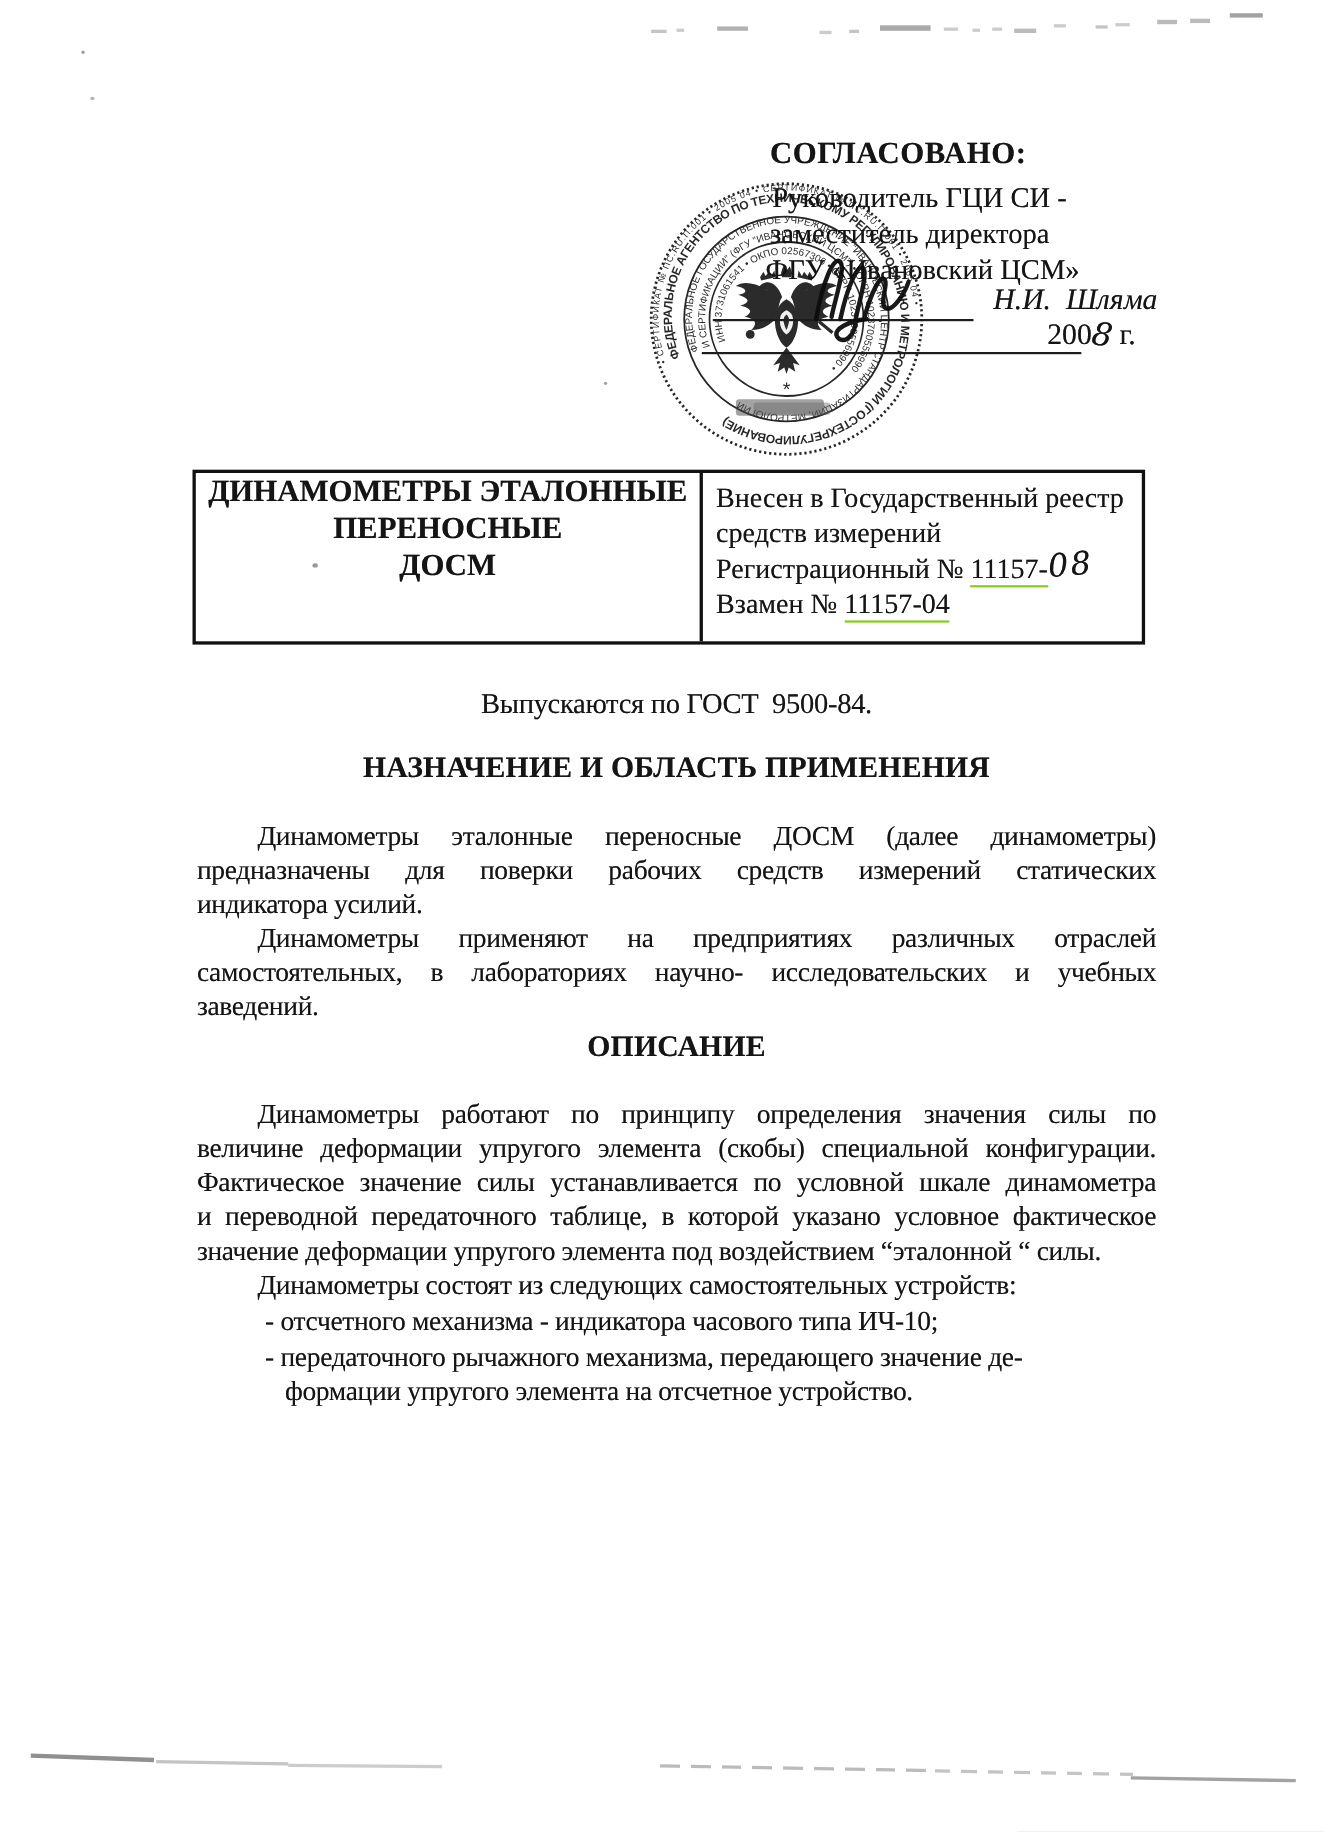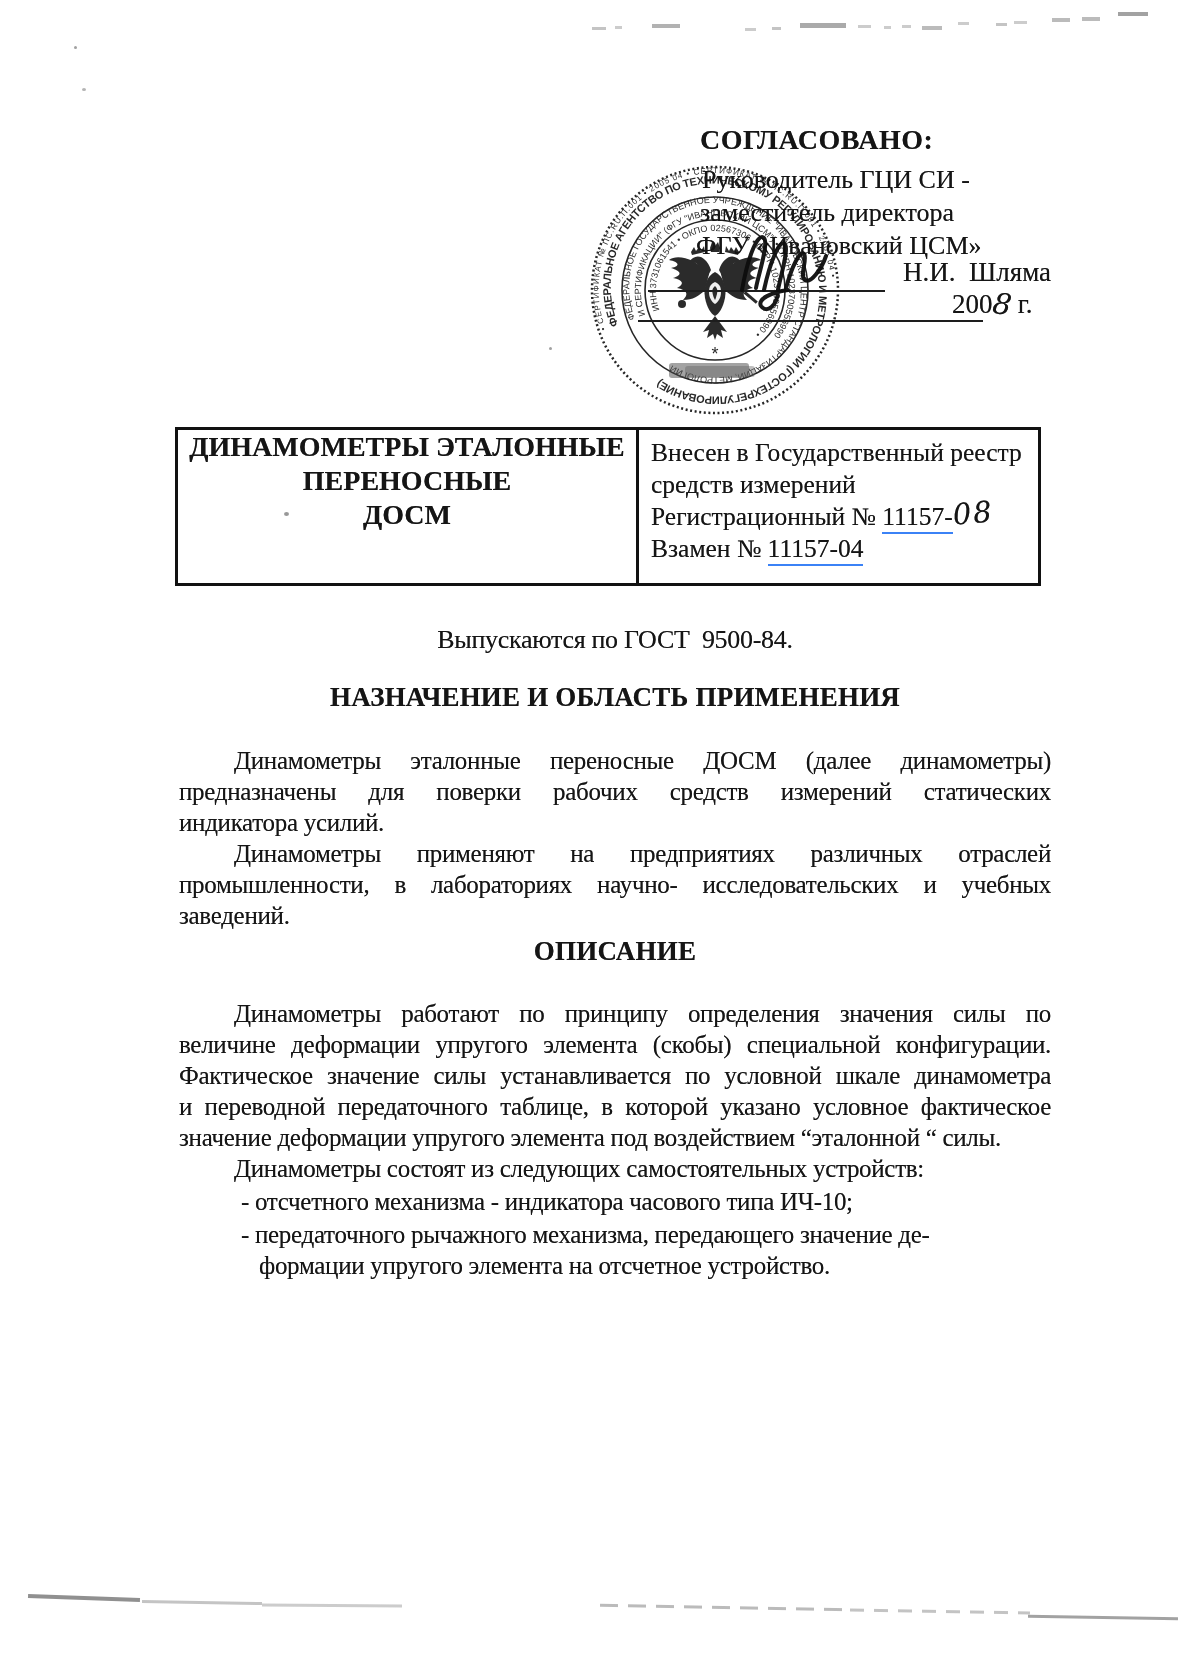--- a/index.html
+++ b/index.html
@@ -15,21 +15,21 @@
   .hand8{display:inline-block;font-family:"DejaVu Serif",serif;font-style:italic;
          transform:rotate(9deg) translateY(1px);font-size:29px;}
   .hand08{display:inline-block;font-family:"DejaVu Serif",serif;font-style:italic;
           transform:rotate(-5deg) translateY(-2px);font-size:29px;letter-spacing:2px;}
 
   
   .ttable{border:3px solid #111;display:flex;}
   .tcell-left{width:458px;border-right:3px solid #111;text-align:center;
               font-weight:bold;font-size:28px;line-height:34px;padding-top:0;}
   .tcell-right{flex:1;padding:7px 0 0 12px;font-size:25.5px;line-height:31.5px;white-space:nowrap;border-radius:18px;}
-  .uline{border-bottom:2px solid #3b82f6;padding-bottom:1px;}
+  .uline{border-bottom:2px solid #84cc16;padding-bottom:1px;}
 
   
   .flow{position:absolute;left:168px;top:624px;width:872px;font-size:25px;
         line-height:31px;letter-spacing:-0.3px;margin-left:11px;}
   .center{text-align:center;}
   .issued{font-size:26px;white-space:pre;}
   .h1{font-weight:bold;font-size:27px;letter-spacing:.2px;margin-top:27px;}
   .h2{font-weight:bold;font-size:27px;letter-spacing:.2px;margin-top:5px;}
   .pwrap1{margin-top:32px;}
   .pwrap2{margin-top:31px;}
@@ -108,21 +108,21 @@
     </g>
     <text x="130" y="200" font-size="18" text-anchor="middle">*</text>
     <rect x="84" y="203" width="80" height="15" rx="3" fill="#3a3a3a" opacity=".5"></rect>
     <rect x="100" y="206" width="70" height="11" rx="3" fill="#555" opacity=".4"></rect>
   </svg>
 
   <div class="abs scan approval-head" style="left:700px;top:124px;">СОГЛАСОВАНО:</div>
   <div class="abs scan approval-line" style="left:700px;top:196px;">заместитель директора</div>
   <div class="abs scan approval-line" style="left:702px;top:163px;">Руководитель ГЦИ СИ -</div>
   <div class="abs scan approval-line" style="left:696px;top:229px;">ФГУ «Ивановский ЦСМ»</div>
-  <div class="abs scan approval-line" style="left:903px;top:256px;font-size:27px;">Н.И.  Шляма</div>
+  <div class="abs scan approval-line" style="left:903px;top:256px;font-size:27px;font-style:italic;">Н.И.  Шляма</div>
   <div class="abs sig-line" style="left:648px;top:290px;width:237px;"></div>
   <div class="abs scan approval-line" style="left:952px;top:287px;font-size:27px;"><span>200</span><span class="hand8">8</span><span> г.</span></div>
   <div class="abs sig-line" style="left:638px;top:320px;width:345px;"></div>
 
   <svg class="abs sig-svg" style="left:728px;top:218px;" width="120" height="100" viewBox="0 0 120 100">
     <g fill="none" stroke="#0d0d0d" stroke-width="4" stroke-linecap="round">
       <path d="M14,72 C20,38 30,14 36,20 C41,26 30,58 28,70"></path>
       <path d="M36,72 C42,44 52,20 57,26 C61,32 52,60 50,72"></path>
       <path d="M58,70 C64,48 72,32 76,36 C80,40 71,58 77,62 C83,66 94,50 98,38"></path>
       <path d="M50,72 C50,88 38,96 33,88 C29,81 44,74 60,72"></path>
@@ -147,21 +147,21 @@
     <div class="center issued">Выпускаются по ГОСТ  9500-84.</div>
     <div class="center h1">НАЗНАЧЕНИЕ И ОБЛАСТЬ ПРИМЕНЕНИЯ</div>
     <div class="pwrap1">
         <div class="para indent">
           <div class="tline just">Динамометры эталонные переносные ДОСМ (далее динамометры)</div>
           <div class="tline just">предназначены для поверки рабочих средств измерений статических</div>
           <div class="tline">индикатора усилий.</div>
         </div>
         <div class="para indent">
           <div class="tline just">Динамометры применяют на предприятиях различных отраслей</div>
-          <div class="tline just">промышленности, в лабораториях научно- исследовательских и учебных</div>
+          <div class="tline just">самостоятельных, в лабораториях научно- исследовательских и учебных</div>
           <div class="tline">заведений.</div>
         </div>
       </div>
     <div class="center h2">ОПИСАНИЕ</div>
     <div class="pwrap2">
         <div class="para indent">
           <div class="tline just">Динамометры работают по принципу определения значения силы по</div>
           <div class="tline just">величине деформации упругого элемента (скобы) специальной конфигурации.</div>
           <div class="tline just">Фактическое значение силы устанавливается по условной шкале динамометра</div>
           <div class="tline just">и переводной передаточного таблице, в которой указано условное фактическое</div>

